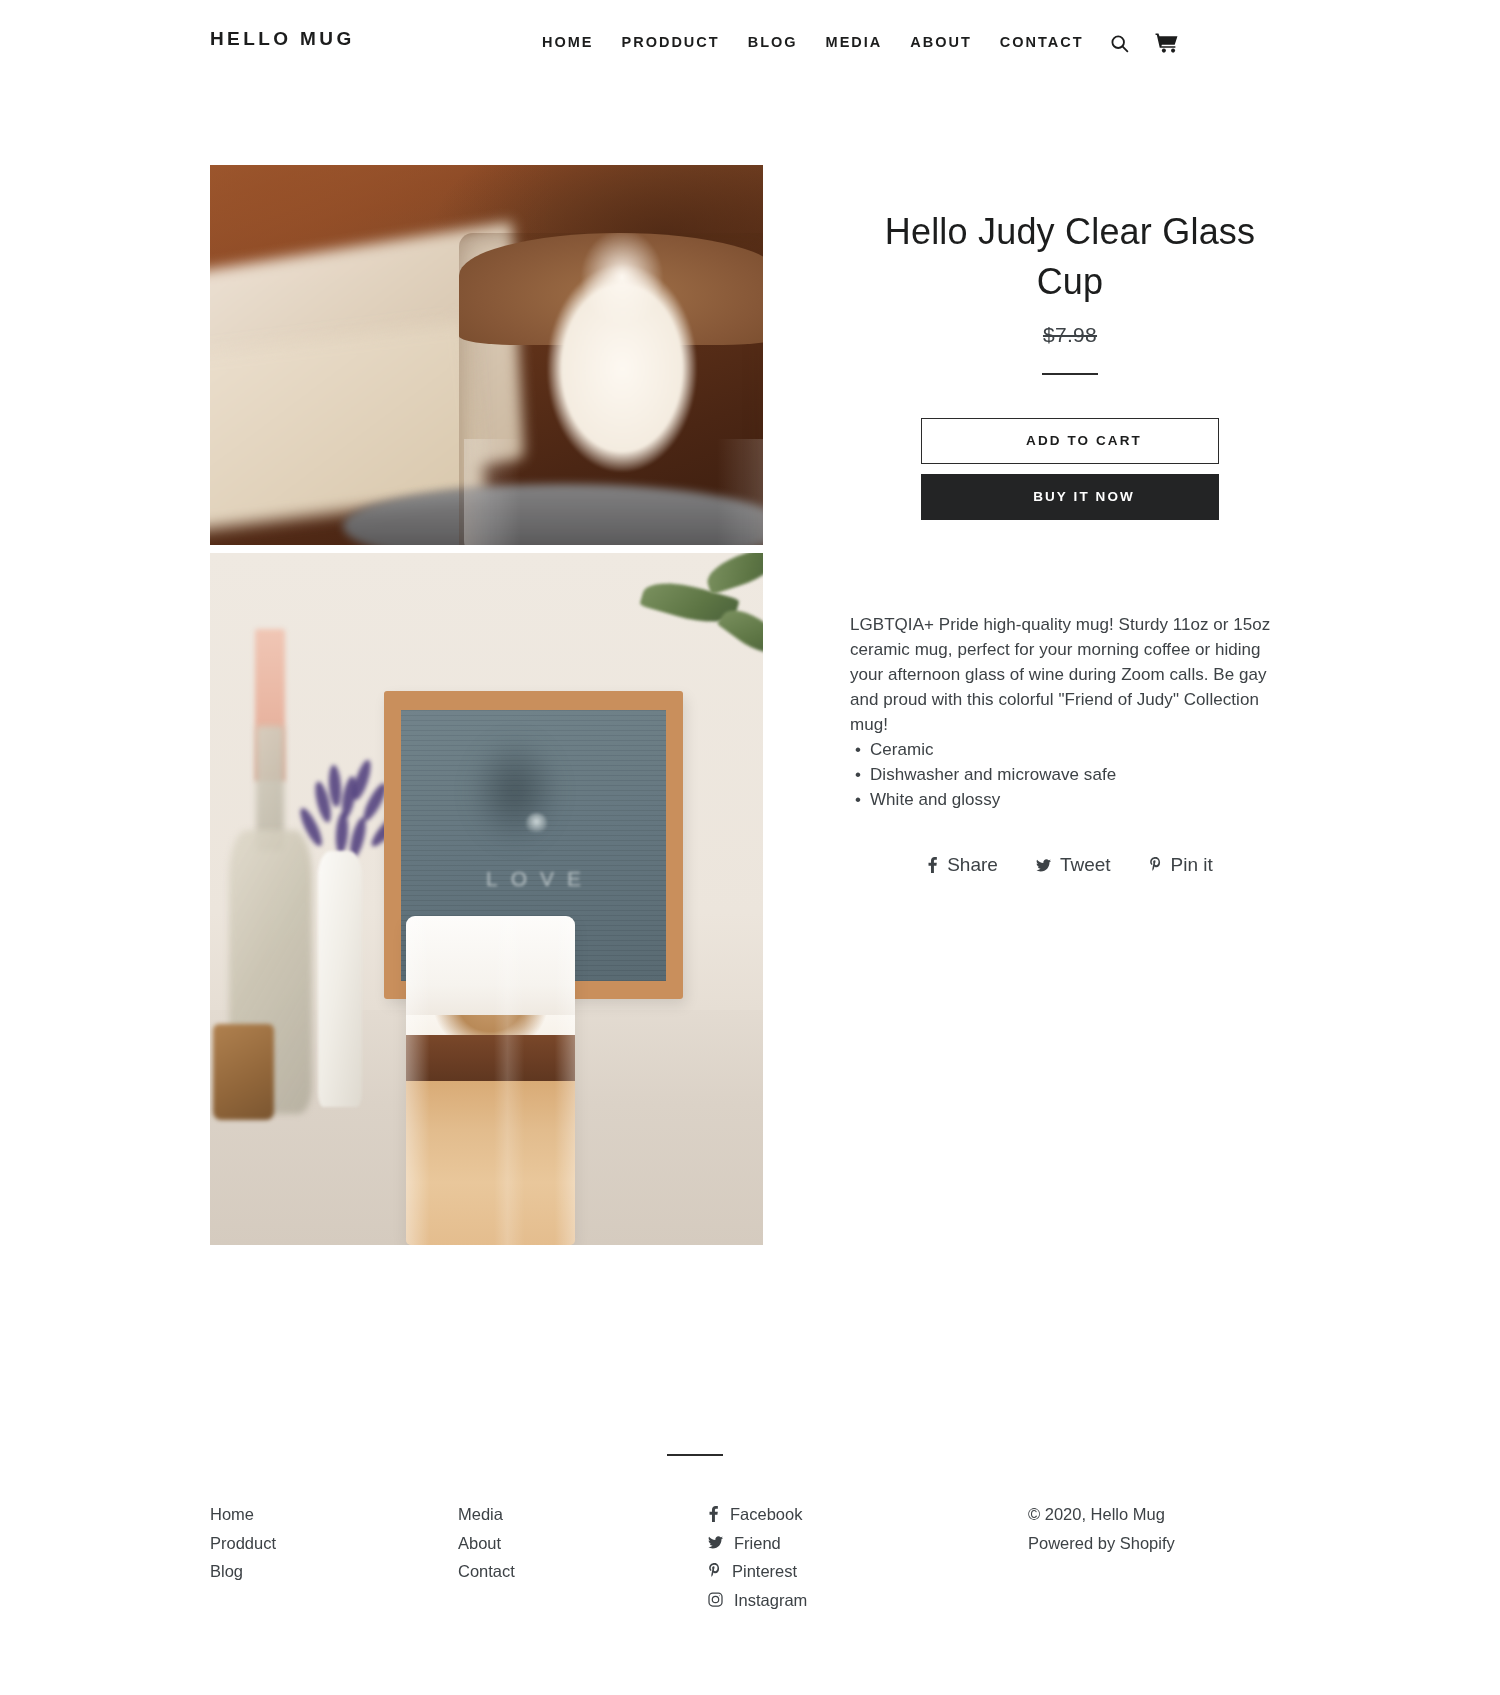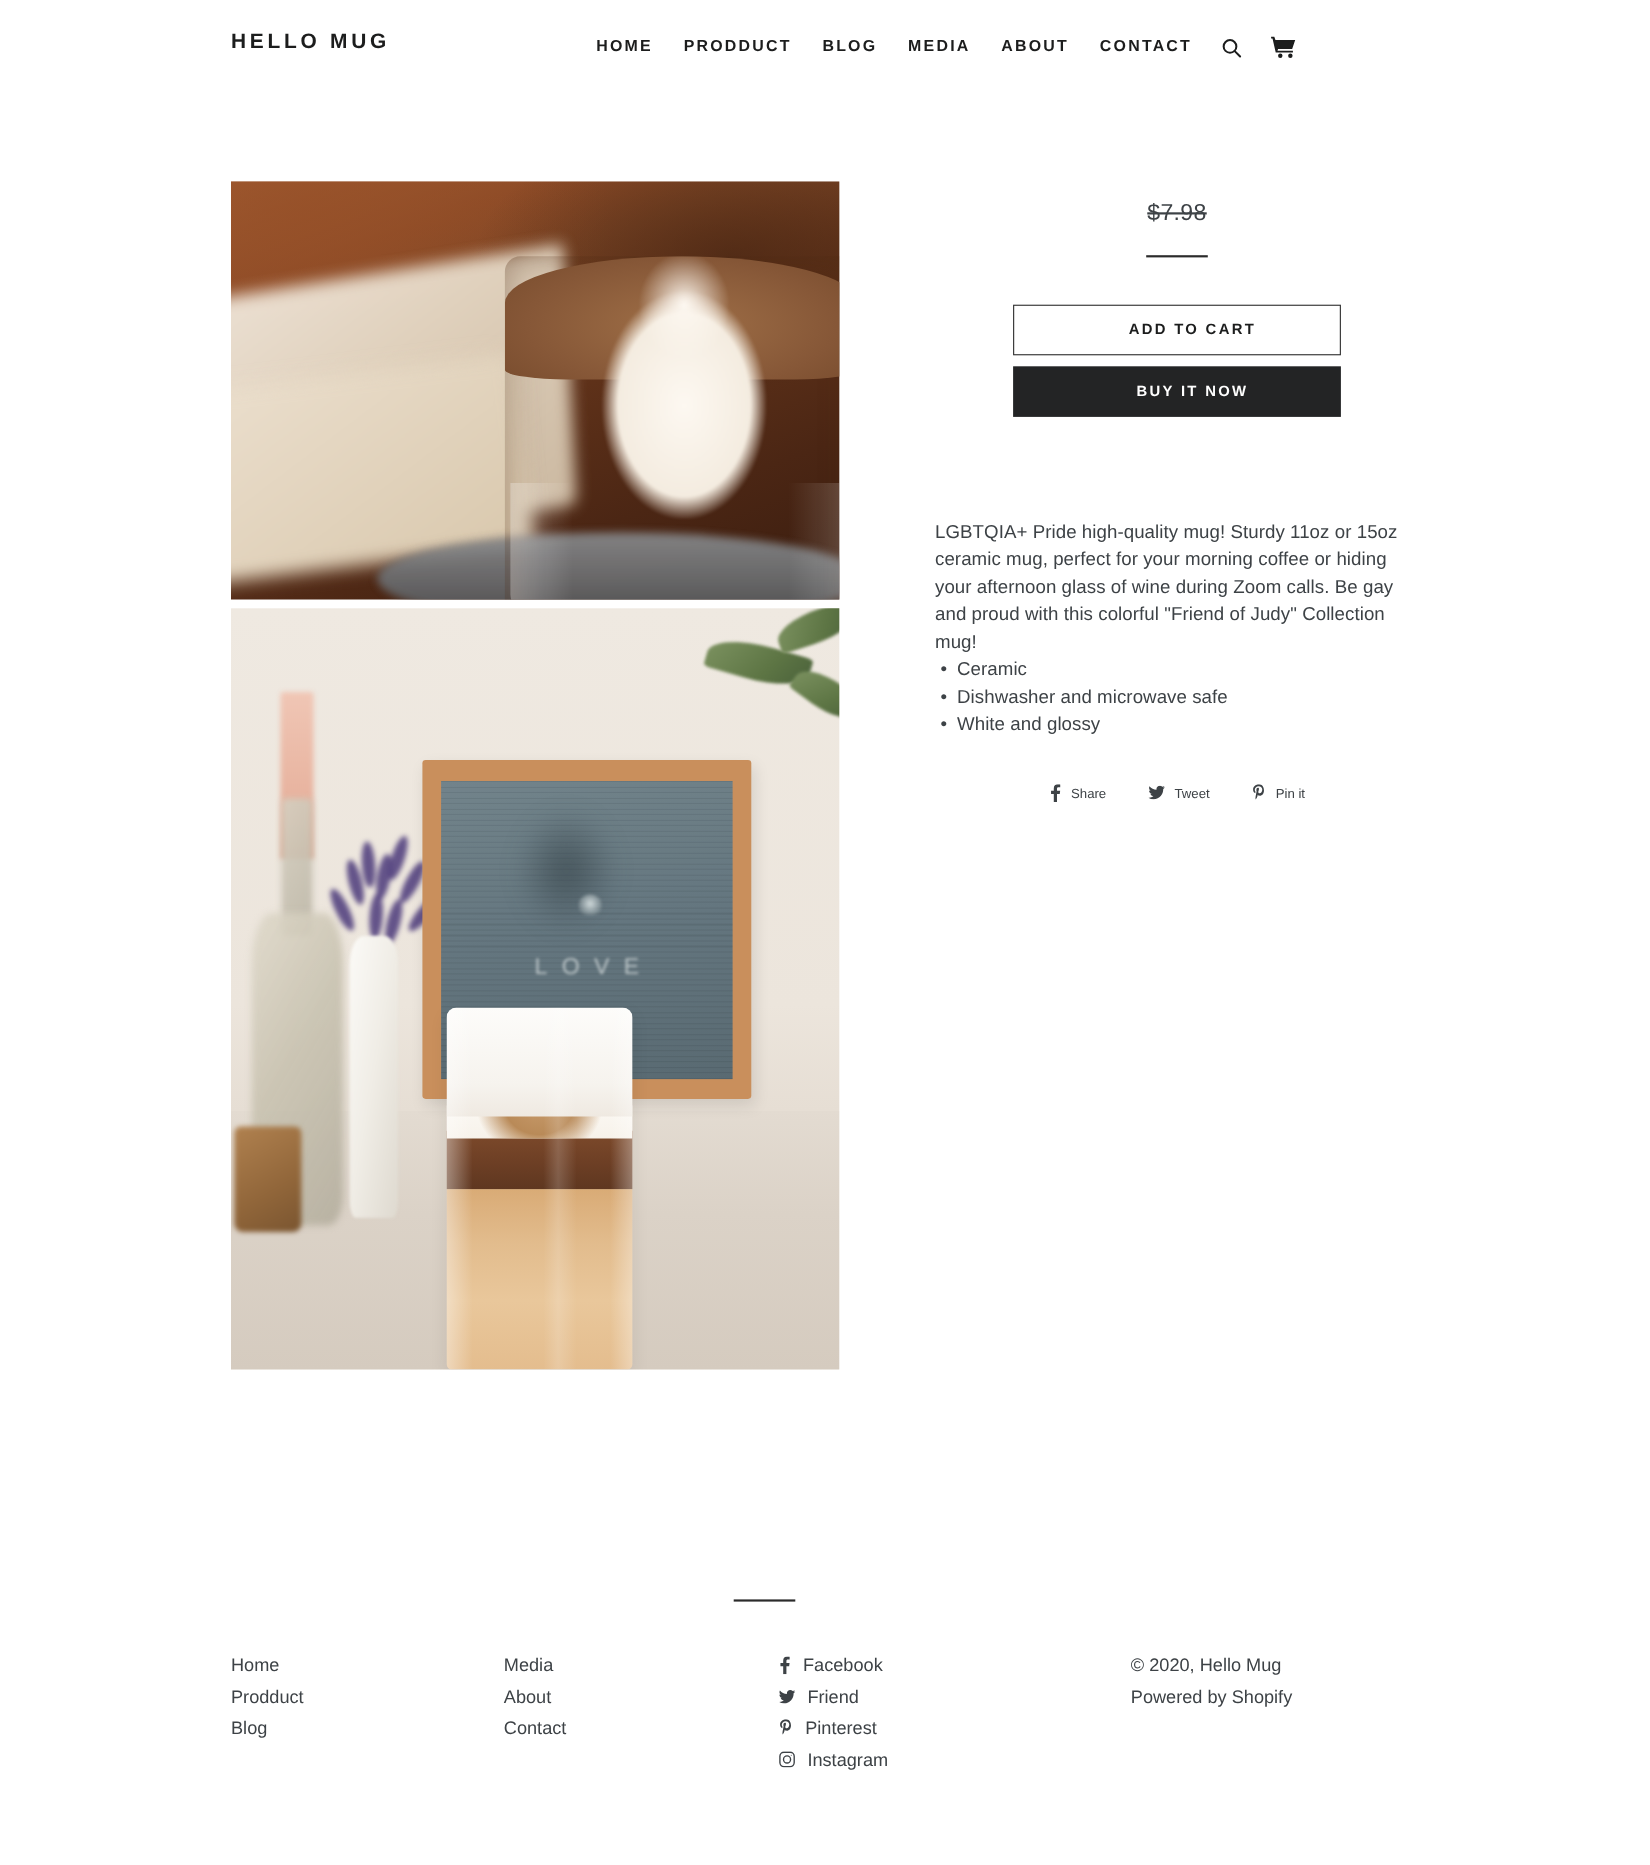--- a/index.html
+++ b/index.html
@@ -410,21 +410,21 @@
     margin-top: 41px;
     display: flex;
     justify-content: center;
     gap: 38px;
     align-items: center;
   }
   .share-item {
     display: flex;
     align-items: center;
     gap: 9px;
-    font-size: 12px;
+    font-size: 19px;
     color: #3d4246;
     cursor: pointer;
   }
   .share-item svg { display:block; }
 
   
   .footer-divider {
     position: absolute;
     left: 667px;
     top: 1454px;
@@ -552,20 +552,21 @@
           <div class="p2-layer-dark"></div>
           <div class="p2-layer-crema"></div>
           <div class="p2-layer-foam"></div>
           <div class="p2-glass-hl"></div>
         </div>
       </div>
     </div>
 
     <div class="info">
 
+      <h1 class="product-title">Hello Judy Clear Glass Cup</h1>
 
       <div class="price-row">$7.98</div>
 
       <div class="rule"></div>
 
       <button class="btn btn-add">ADD TO CART</button>
       <button class="btn btn-buy">BUY IT NOW</button>
 
       <div class="desc">
         <p>LGBTQIA+ Pride high-quality mug! Sturdy 11oz or 15oz ceramic mug, perfect for your morning coffee or hiding your afternoon glass of wine during Zoom calls. Be gay and proud with this colorful "Friend of Judy" Collection mug!</p>

